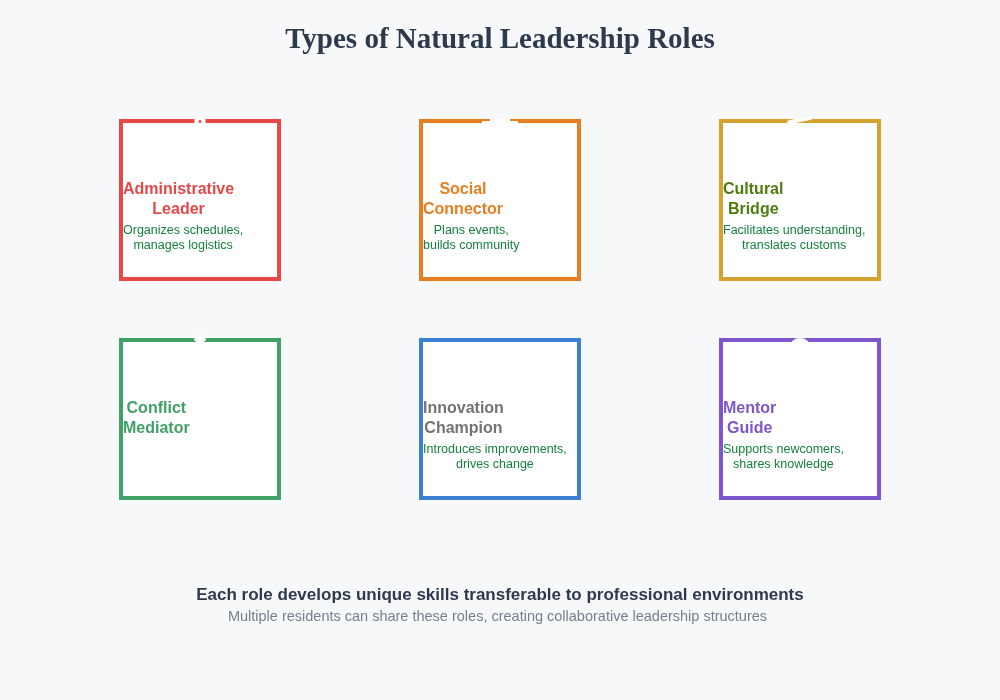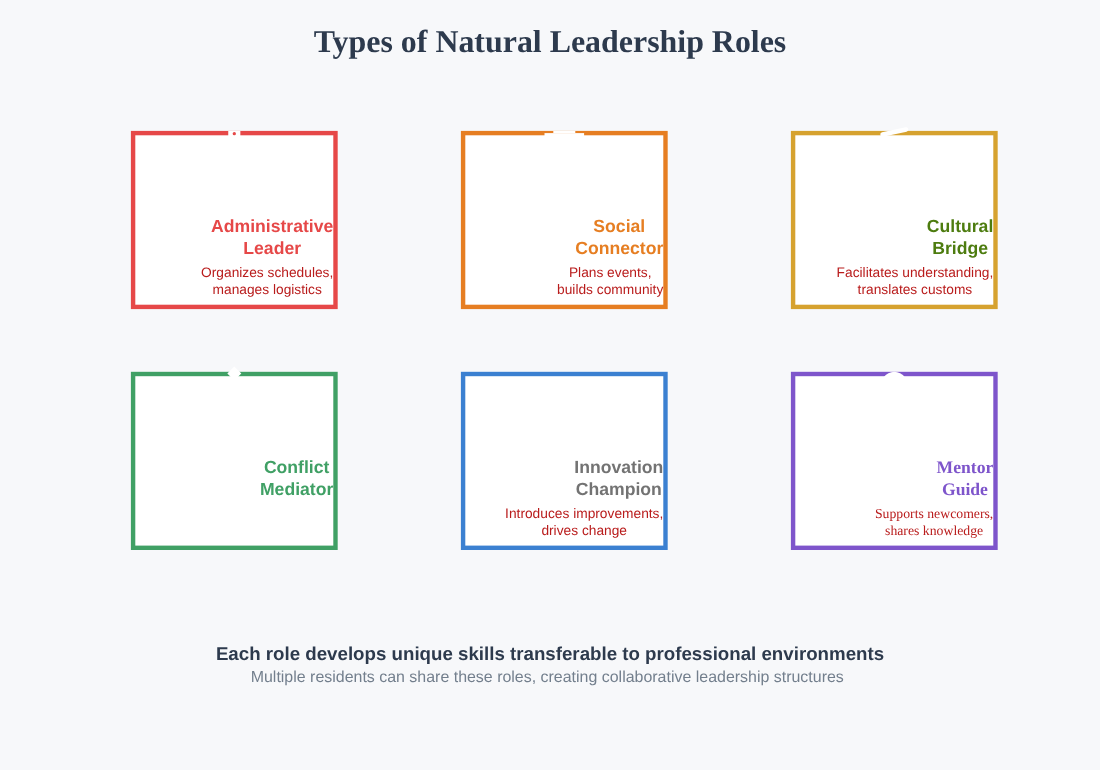--- a/index.html
+++ b/index.html
@@ -15,48 +15,48 @@
     top: 22px; left: 0; width: 1000px;
     margin: 0;
     text-align: center;
     font-size: 29px;
     font-weight: bold;
     color: #2d3a4d;
     font-family: Liberation Serif, serif;
   }
   .card {
     position: absolute;
-    width: 188px; height: 162px;
+    width: 162px; height: 162px;
     box-sizing: border-box;
     border: 4px solid #ccc;
     background: #ffffff;
     display: flex;
     flex-direction: column;
-    align-items: flex-end;
-    padding-top: 74px;
+    align-items: flex-start;
+    padding-top: 56px;
   }
   .c0 { left: 119px; top: 119px; }
   .c1 { left: 419px; top: 119px; }
   .c2 { left: 719px; top: 119px; }
   .c3 { left: 119px; top: 338px; }
   .c4 { left: 419px; top: 338px; }
   .c5 { left: 719px; top: 338px; }
 
   .card-title {
     font-size: 16px;
     font-weight: bold;
     line-height: 20px;
     text-align: center;
     white-space: pre-line;
   }
   .card-desc {
     margin-top: 4px;
     font-size: 12.5px;
     line-height: 15px;
-    color: #b91c1c;
+    color: #15803d;
     text-align: center;
     white-space: pre-line;
   }
 
   
   .glyph { position: absolute; left: 50%; }
   .g-notch-dot {
     top: -4px; width: 11px; height: 8px;
     background: #fff;
     transform: translateX(-50%);
@@ -148,21 +148,21 @@
 </div>
 
 <div class="card c4" style="border-color: rgb(59, 128, 209);">
 
   <div class="card-title" style="color: #737373;">Innovation
 Champion</div>
   <div class="card-desc">Introduces improvements,
 drives change</div>
 </div>
 
-<div class="card c5" style="border-color: rgb(126, 85, 203); font-family: Liberation Serif, serif;">
+<div class="card c5" style="border-color: rgb(126, 85, 203);">
   <span class="glyph g-dome"></span>
   <div class="card-title" style="color: rgb(126, 85, 203);">Mentor
 Guide</div>
   <div class="card-desc">Supports newcomers,
 shares knowledge</div>
 </div>
 
 <div class="footer-heading">Each role develops unique skills transferable to professional environments</div>
 <div class="footer-sub">Multiple residents can share these roles, creating collaborative leadership structures</div>
 

